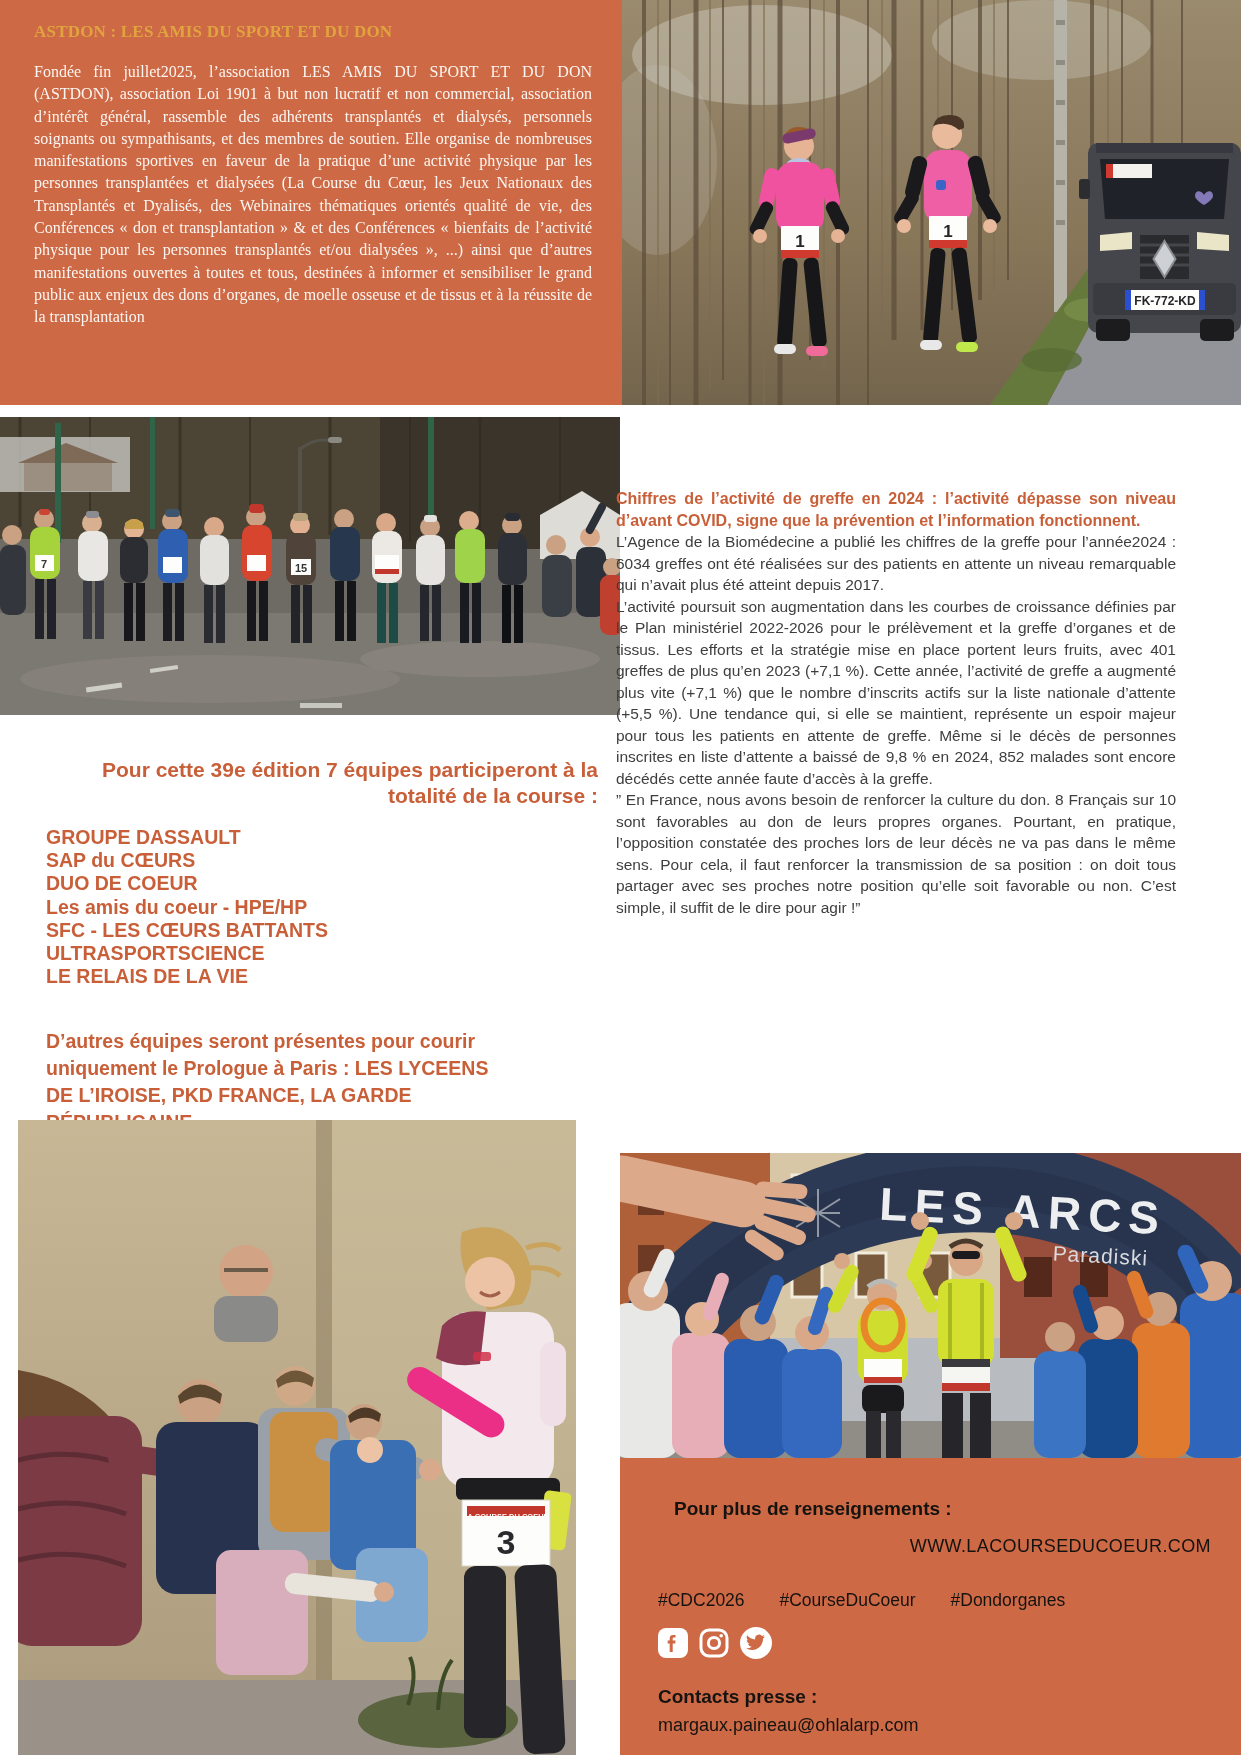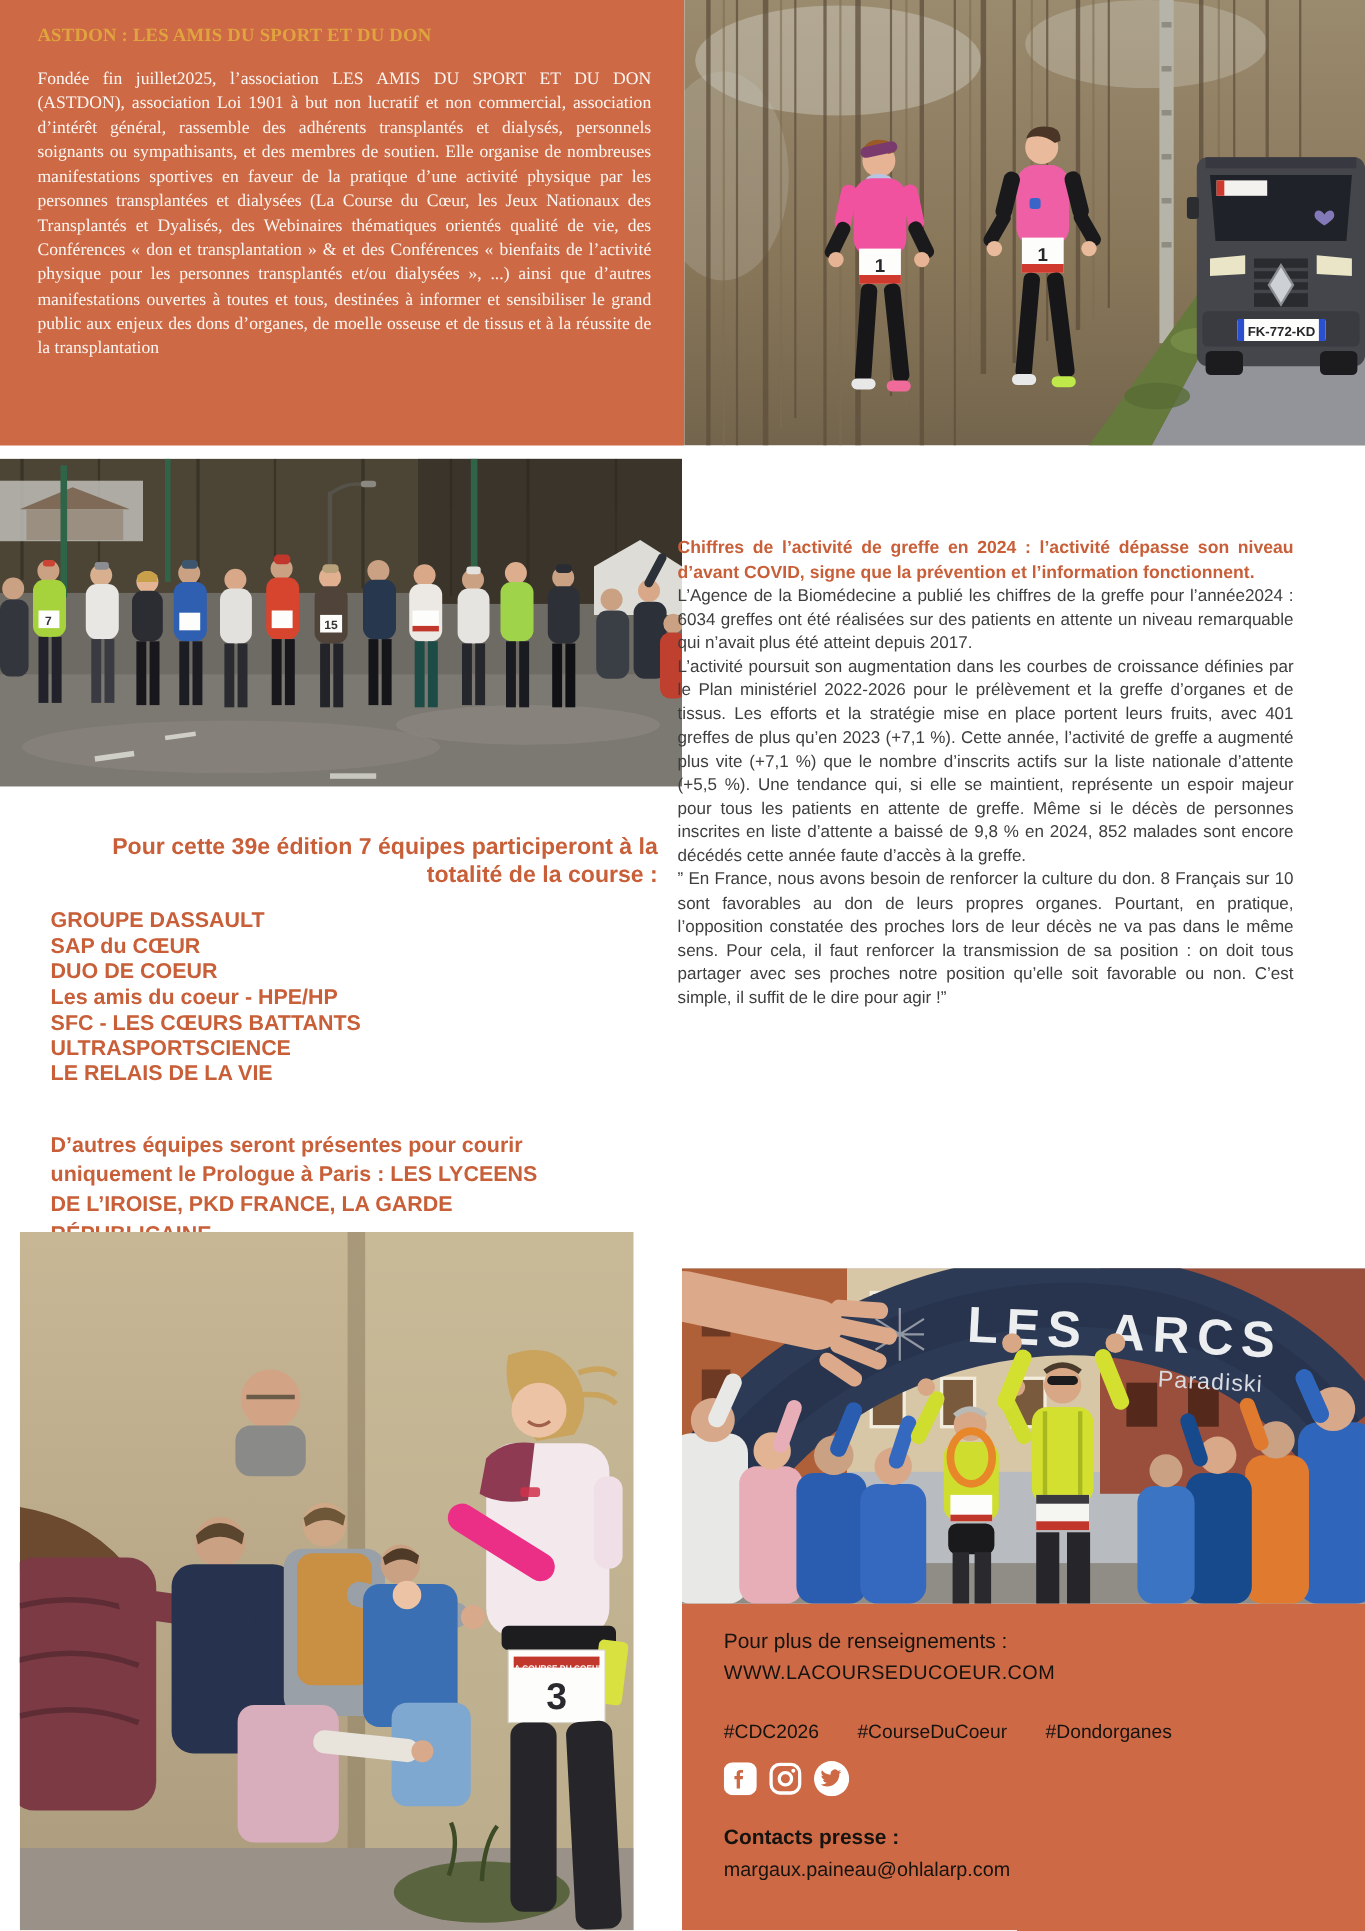--- a/index.html
+++ b/index.html
@@ -28,22 +28,22 @@
   .greffe-col p.spaced{margin-top:21px;}
 
   
   .teams-heading{left:46px;top:757px;width:552px;font-size:21px;line-height:25.5px;font-weight:bold;color:#C85F38;}
   .teams-list{left:46px;top:826px;width:470px;font-size:19.5px;line-height:23.2px;font-weight:bold;color:#C85F38;}
   .prologue{left:46px;top:1028px;width:470px;font-size:19.5px;line-height:27px;font-weight:bold;color:#C85F38;}
 
   
   .info-box{left:620px;top:1458px;width:621px;height:297px;background:#CE6946;box-sizing:border-box;
             padding:24px 30px 0 38px;color:#151310;}
-  .info-more{margin:0;font-size:19px;font-weight:normal;}
-  .info-site{margin:6px 0 0 0;font-size:18px;letter-spacing:.4px;}
+  .info-more{margin:16px;font-size:19px;font-weight:bold;}
+  .info-site{margin:6px 0 0 0;font-size:18px;letter-spacing:.4px;text-align:right;}
   .info-tags{margin:33px 0 0 0;font-size:17.5px;}
   .info-tags span{margin-right:30px;}
   .social-row{margin-top:16px;display:flex;gap:11px;align-items:center;height:32px;}
   .social-row svg{display:block;}
   .info-press{margin:27px 0 0 0;font-size:19px;font-weight:bold;}
   .info-mail{margin:7px 0 0 0;font-size:18px;}
 </style>
 </head>
 <body>
 
@@ -324,21 +324,21 @@
   <section class="abs greffe-col">
     <h3 class="greffe-heading">Chiffres de l’activité de greffe en 2024 : l’activité dépasse son niveau d’avant COVID, signe que la prévention et l’information fonctionnent.</h3>
     <p>L’Agence de la Biomédecine a publié les chiffres de la greffe pour l’année2024 : 6034 greffes ont été réalisées sur des patients en attente un niveau remarquable qui n’avait plus été atteint depuis 2017.</p>
     <p>L’activité poursuit son augmentation dans les courbes de croissance définies par le Plan ministériel 2022-2026 pour le prélèvement et la greffe d’organes et de tissus. Les efforts et la stratégie mise en place portent leurs fruits, avec 401 greffes de plus qu’en 2023 (+7,1 %). Cette année, l’activité de greffe a augmenté plus vite (+7,1 %) que le nombre d’inscrits actifs sur la liste nationale d’attente (+5,5 %). Une tendance qui, si elle se maintient, représente un espoir majeur pour tous les patients en attente de greffe. Même si le décès de personnes inscrites en liste d’attente a baissé de 9,8 % en 2024, 852 malades sont encore décédés cette année faute d’accès à la greffe.</p>
     <p>” En France, nous avons besoin de renforcer la culture du don. 8 Français sur 10 sont favorables au don de leurs propres organes. Pourtant, en pratique, l’opposition constatée des proches lors de leur décès ne va pas dans le même sens. Pour cela, il faut renforcer la transmission de sa position : on doit tous partager avec ses proches notre position qu’elle soit favorable ou non. C’est simple, il suffit de le dire pour agir !”</p>
   </section>
 
   <h3 class="abs teams-heading" style="margin:0;text-align:right;">Pour cette 39e édition 7 équipes participeront à la totalité de la course :</h3>
   <div class="abs teams-list">
     <div>GROUPE DASSAULT</div>
-    <div>SAP du CŒUR</div>
+    <div>SAP du CŒURS</div>
     <div>DUO DE COEUR</div>
     <div>Les amis du coeur - HPE/HP</div>
     <div>SFC - LES CŒURS BATTANTS</div>
     <div>ULTRASPORTSCIENCE</div>
     <div>LE RELAIS DE LA VIE</div>
   </div>
   <p class="abs prologue" style="margin:0;">D’autres équipes seront présentes pour courir uniquement le Prologue à Paris :  LES LYCEENS DE L’IROISE, PKD FRANCE, LA GARDE RÉPUBLICAINE</p>
 
   <figure class="abs photo photo-highfive">
     <svg width="558" height="635" viewBox="0 0 558 635">

